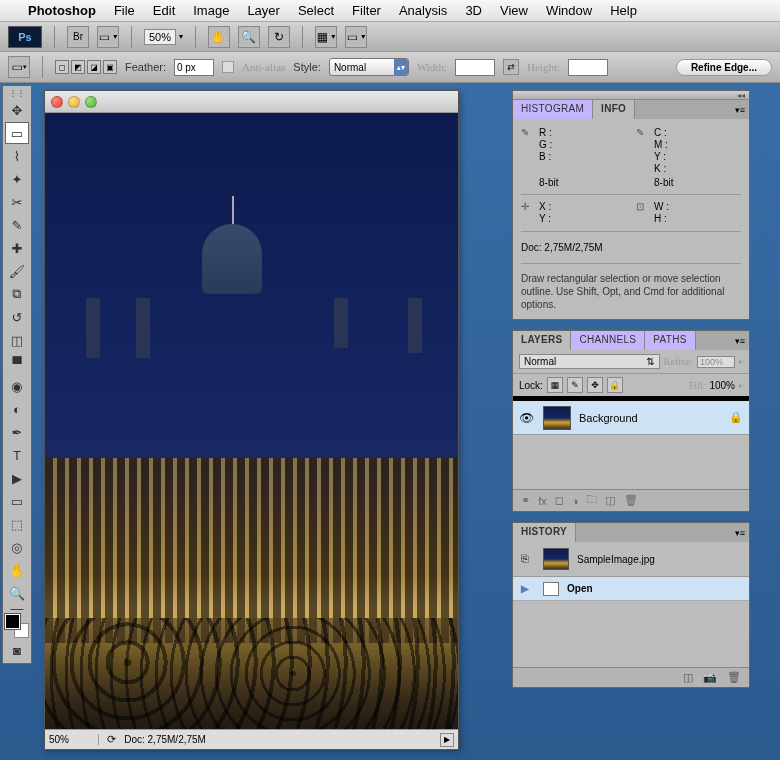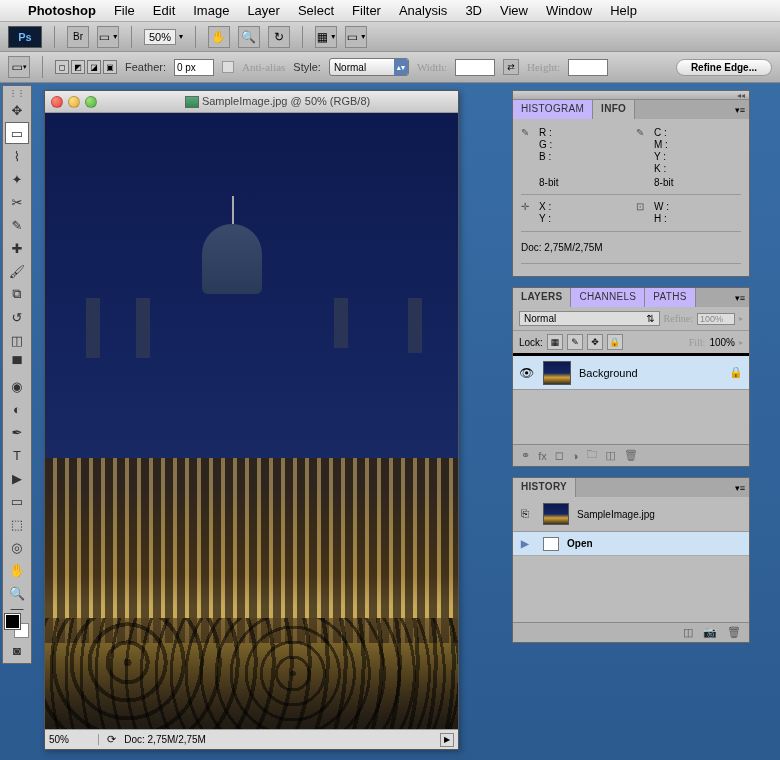--- a/index.html
+++ b/index.html
@@ -83,21 +83,21 @@
 .info-cell .ico { width: 14px; color: #555; }
 .info-cell .kv { display: flex; flex-direction: column; line-height: 12px; }
 .info-sep { grid-column: 1 / -1; height: 1px; background: #999; margin: 4px 0; }
 .info-doc { grid-column: 1 / -1; padding: 4px 0; }
 .info-hint { grid-column: 1 / -1; font-size: 10px; line-height: 13px; color: #333; padding-top: 2px; }
 
 
 .layers-controls { display: flex; align-items: center; gap: 4px; padding: 4px 6px; font-size: 10px; border-bottom: 1px solid #999; }
 .layers-controls .blend { flex: 1; background: #ddd; border: 1px solid #888; padding: 1px 4px; display: flex; justify-content: space-between; }
 .layers-controls .pct-input { width: 38px; background: #ddd; border: 1px solid #888; padding: 0 2px; color: #888; font-size: 9px; }
-.lock-row { display: flex; align-items: center; gap: 4px; padding: 3px 6px; font-size: 10px; border-bottom: 3px solid #000000; }
+.lock-row { display: flex; align-items: center; gap: 4px; padding: 3px 6px; font-size: 10px; border-bottom: 5px solid #000000; }
 .lock-row .lock-btn { width: 16px; height: 16px; border: 1px solid #888; background: #ccc; display: flex; align-items: center; justify-content: center; font-size: 9px; }
 .layers-list { min-height: 88px; background: #bcbcbc; }
 .layer-row { display: flex; align-items: center; height: 34px; border-bottom: 1px solid #999; background: #cde3f5; padding: 0 6px; gap: 8px; }
 .layer-row .eye { width: 16px; font-size: 12px; }
 .layer-row .thumb { width: 28px; height: 24px; background: linear-gradient(180deg, #0d1a4f 0%, #152560 50%, #d0a030 70%, #3a3024 100%); border: 1px solid #555; }
 .layer-row .name { flex: 1; font-size: 11px; }
 .layer-row .lock-ico { font-size: 11px; color: #555; }
 .layers-footer { height: 22px; border-top: 1px solid #888; background: #b4b4b4; display: flex; align-items: center; justify-content: flex-start; gap: 8px; padding: 0 8px; font-size: 11px; color: #666; }
 
 
@@ -209,24 +209,20 @@
   <div class="tool-btn">◙</div>
 </div>
 
 <div class="doc-window">
   <div class="doc-titlebar">
     <div class="traffic">
       <span class="tl-red"></span>
       <span class="tl-yel"></span>
       <span class="tl-grn"></span>
     </div>
-    <div class="doc-title">
-      <span class="doc-title-icon"></span>
-      <span>SampleImage.jpg @ 50% (RGB/8)</span>
-    </div>
   </div>
   <div class="doc-canvas">
     <div class="night-sky">
       <div class="dome"></div>
       <div class="spire s1"></div>
         <div class="spire s2"></div>
         <div class="spire s3"></div>
         <div class="spire s4"></div>
       <div class="building"></div>
       <div class="crowd"></div>
@@ -289,20 +285,21 @@
         <div class="info-cell">
           <span class="ico">⊡</span>
           <span class="kv">
             <span>W :</span>
             <span>H :</span>
           </span>
         </div>
         <div class="info-sep"></div>
         <div class="info-doc">Doc: 2,75M/2,75M</div>
         <div class="info-sep"></div>
+        <div class="info-hint">Draw rectangular selection or move selection outline.  Use Shift, Opt, and Cmd for additional options.</div>
       </div>
     </div>
   </div>
 
   <div class="panel">
     <div class="panel-tabs">
       <div class="panel-tab active">LAYERS</div>
       <div class="panel-tab">CHANNELS</div>
       <div class="panel-tab">PATHS</div>
       <div class="panel-tab-menu">▾≡</div>

